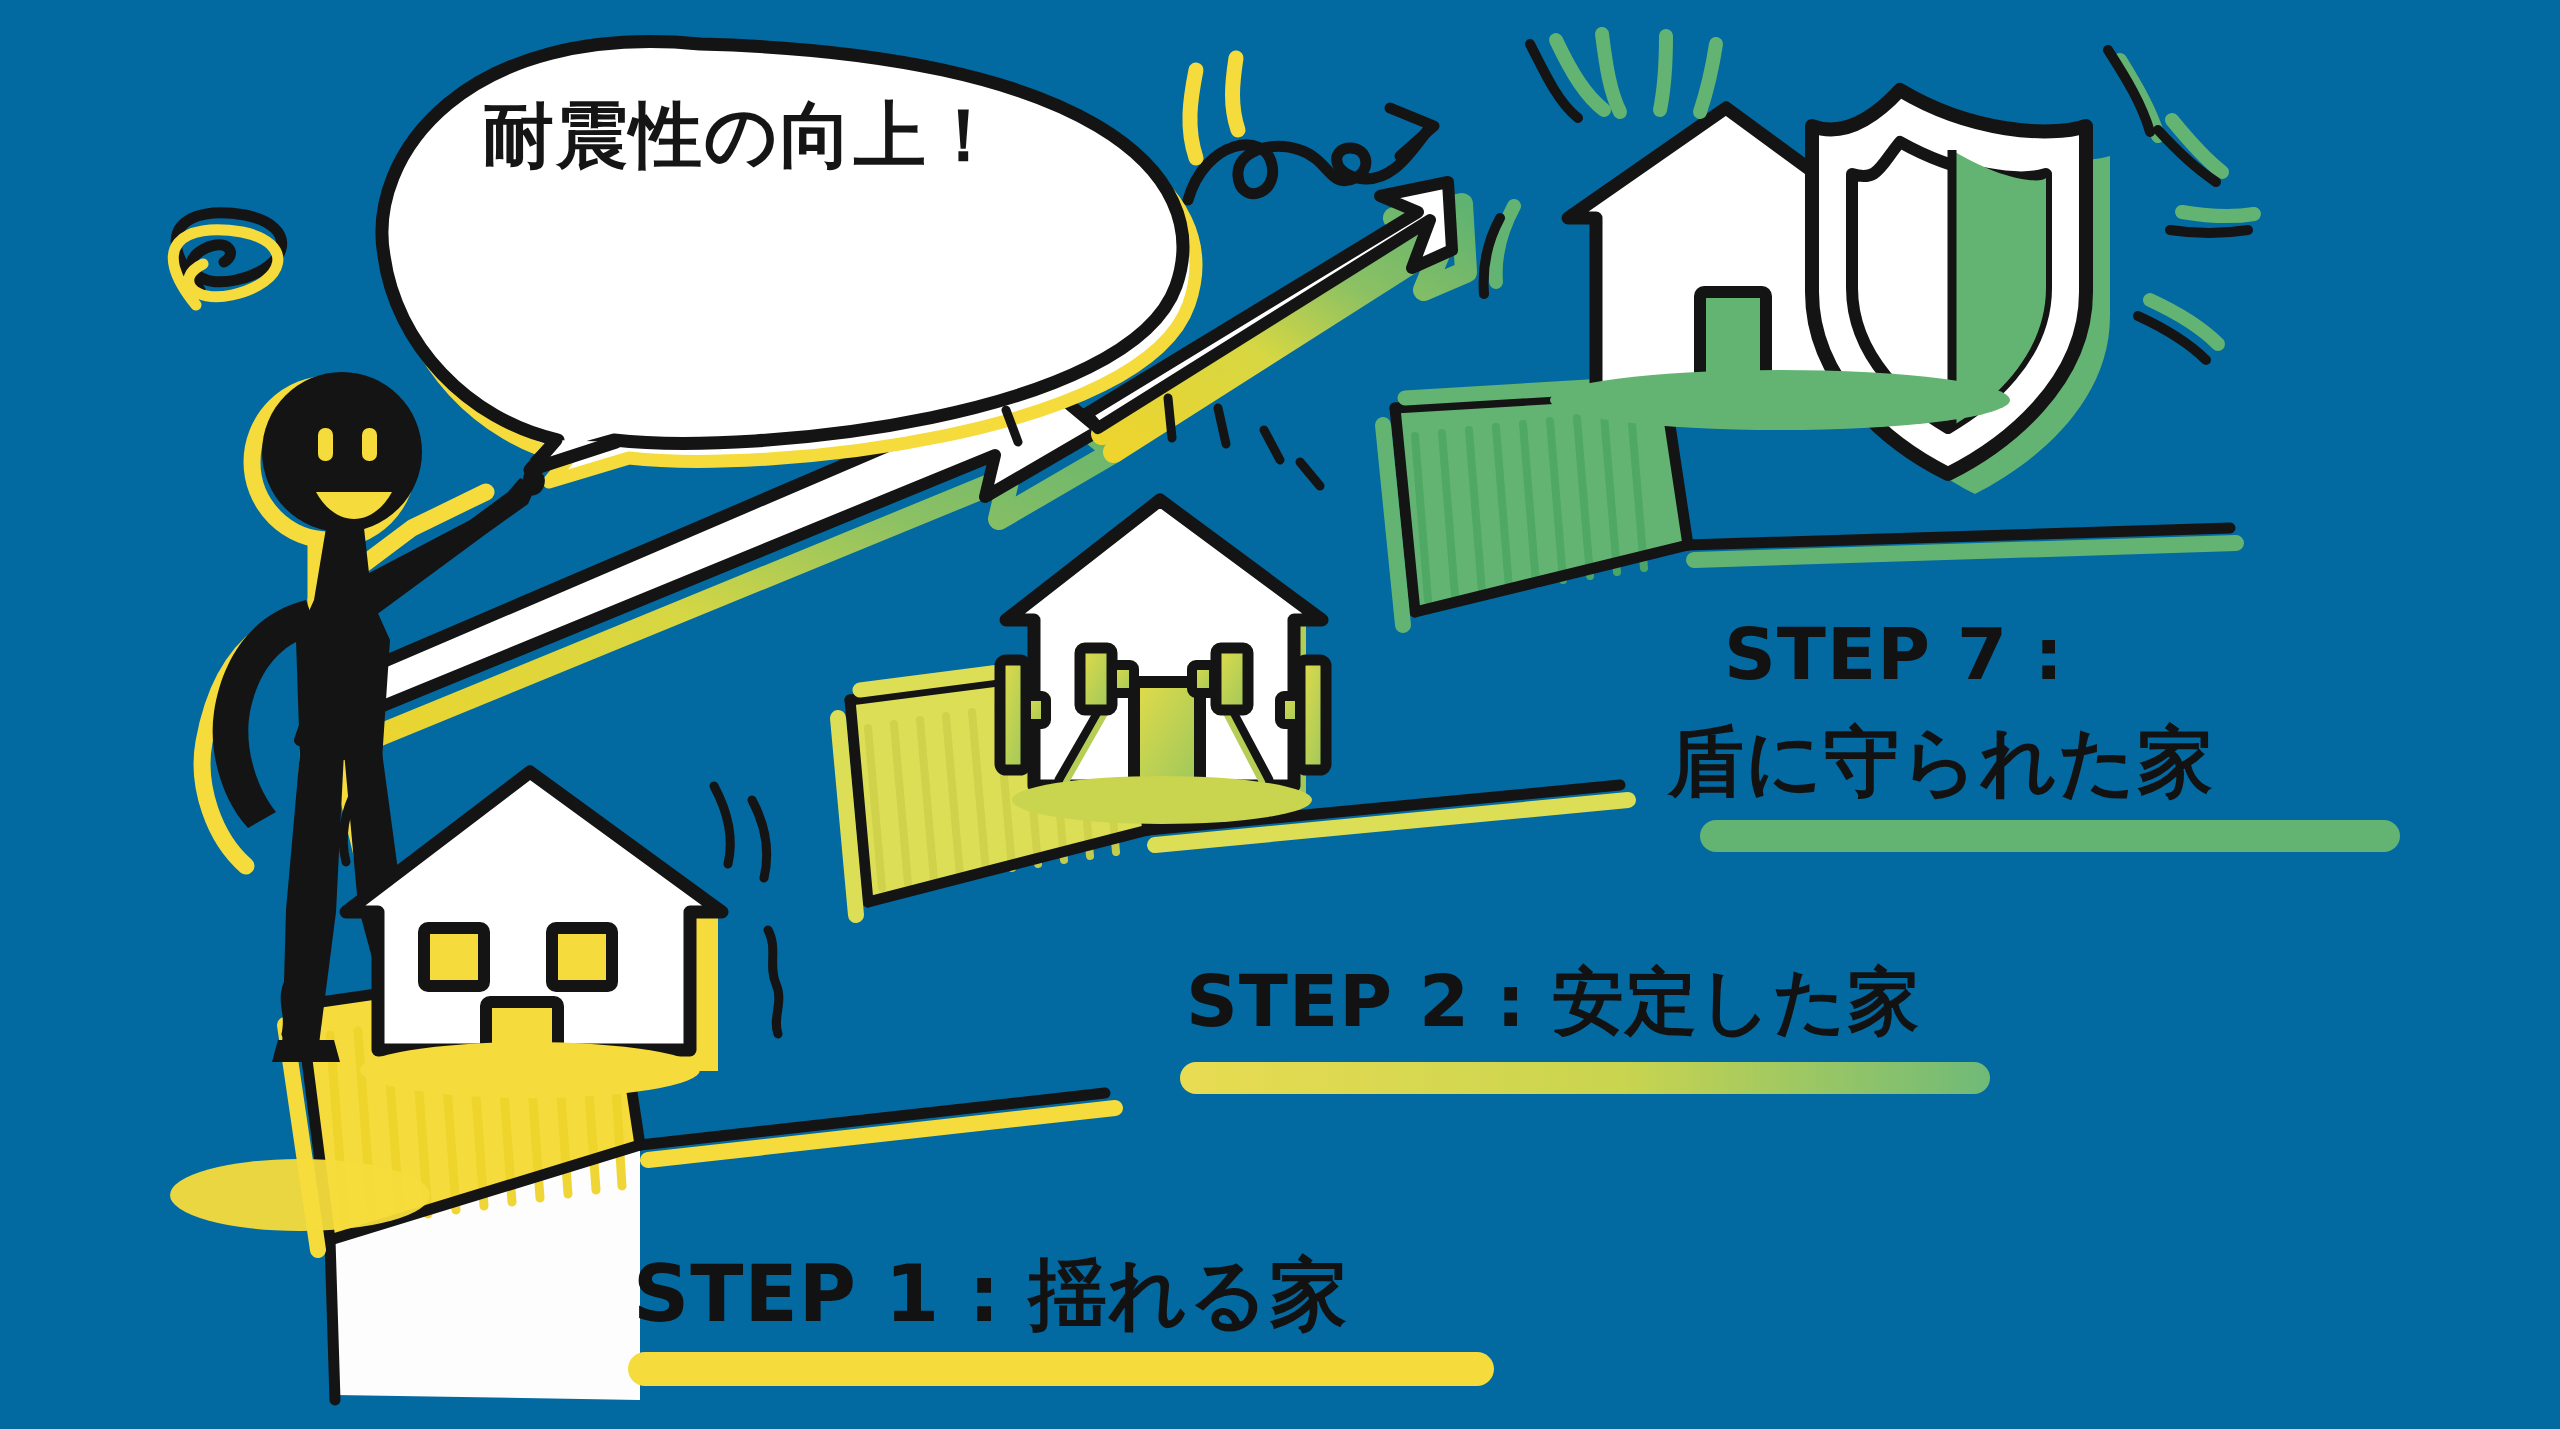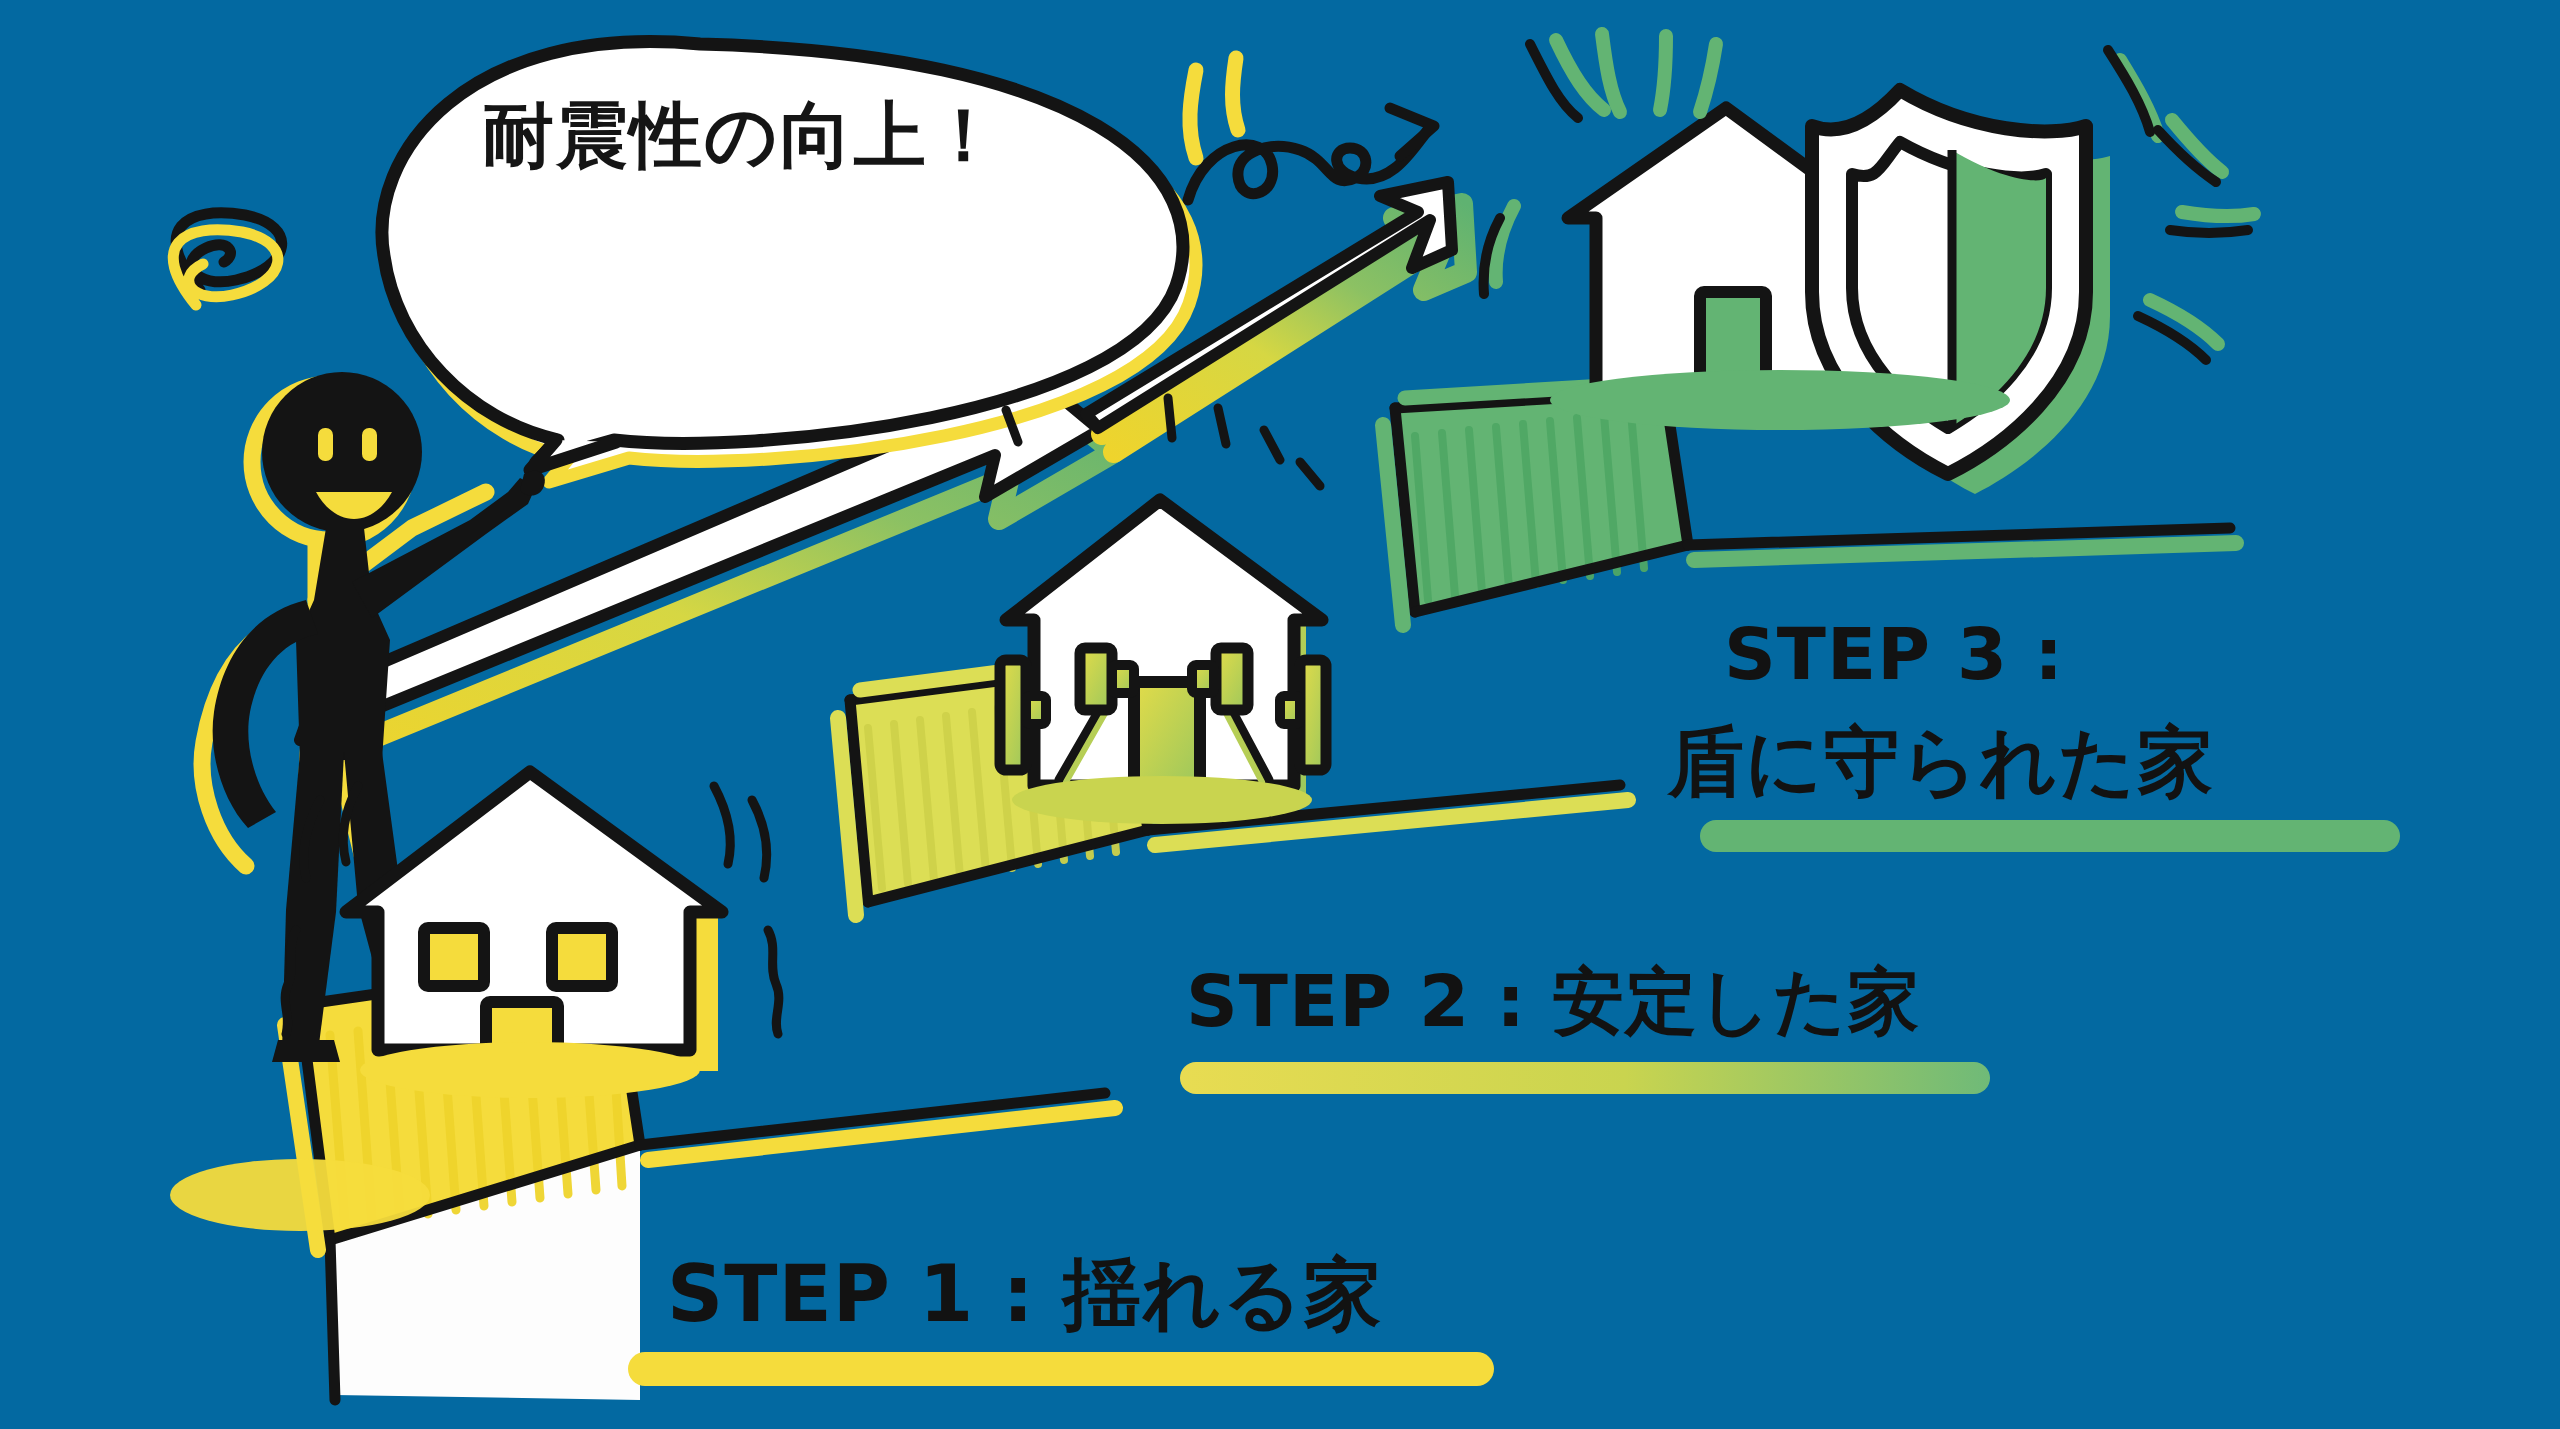--- a/index.html
+++ b/index.html
@@ -18,21 +18,21 @@
     font-family:"DejaVu Sans", sans-serif;
     font-size:72px;letter-spacing:2px;font-weight:700;color:#151515;
   }
   #bubble-l1{left:482px;top:88px;}
   #bubble-l2{left:500px;top:200px;}
 
   .step-label{
     font-family:"DejaVu Sans", sans-serif;
     font-weight:700;color:#121212;
   }
-  #step1-label{left:667px;top:1243px;font-size:78px;letter-spacing:1px;}
+  #step1-label{left:633px;top:1243px;font-size:78px;letter-spacing:1px;}
   #step2-label{left:1186px;top:954px;font-size:72px;letter-spacing:1px;}
   #step3-label-a{left:1724px;top:612px;font-size:72px;letter-spacing:1px;}
   #step3-label-b{left:1668px;top:712px;font-size:76px;letter-spacing:1px;}
 </style>
 </head>
 <body>
 
 <div id="stage">
 
 <svg viewBox="0 0 2560 1429" xmlns="http://www.w3.org/2000/svg">
@@ -294,16 +294,16 @@
   </g>
 
 </svg>
 
   <div class="txt bubble-line" id="bubble-l1">耐震性の向上！</div>
 
   <div class="txt step-label" id="step1-label">STEP 1 :  揺れる家</div>
 
   <div class="txt step-label" id="step2-label">STEP 2 : 安定した家</div>
 
-  <div class="txt step-label" id="step3-label-a">STEP 3 :</div>
+  <div class="txt step-label" id="step3-label-a">STEP 7 :</div>
   <div class="txt step-label" id="step3-label-b">盾に守られた家</div>
 
 </div>
 
 </body></html>

